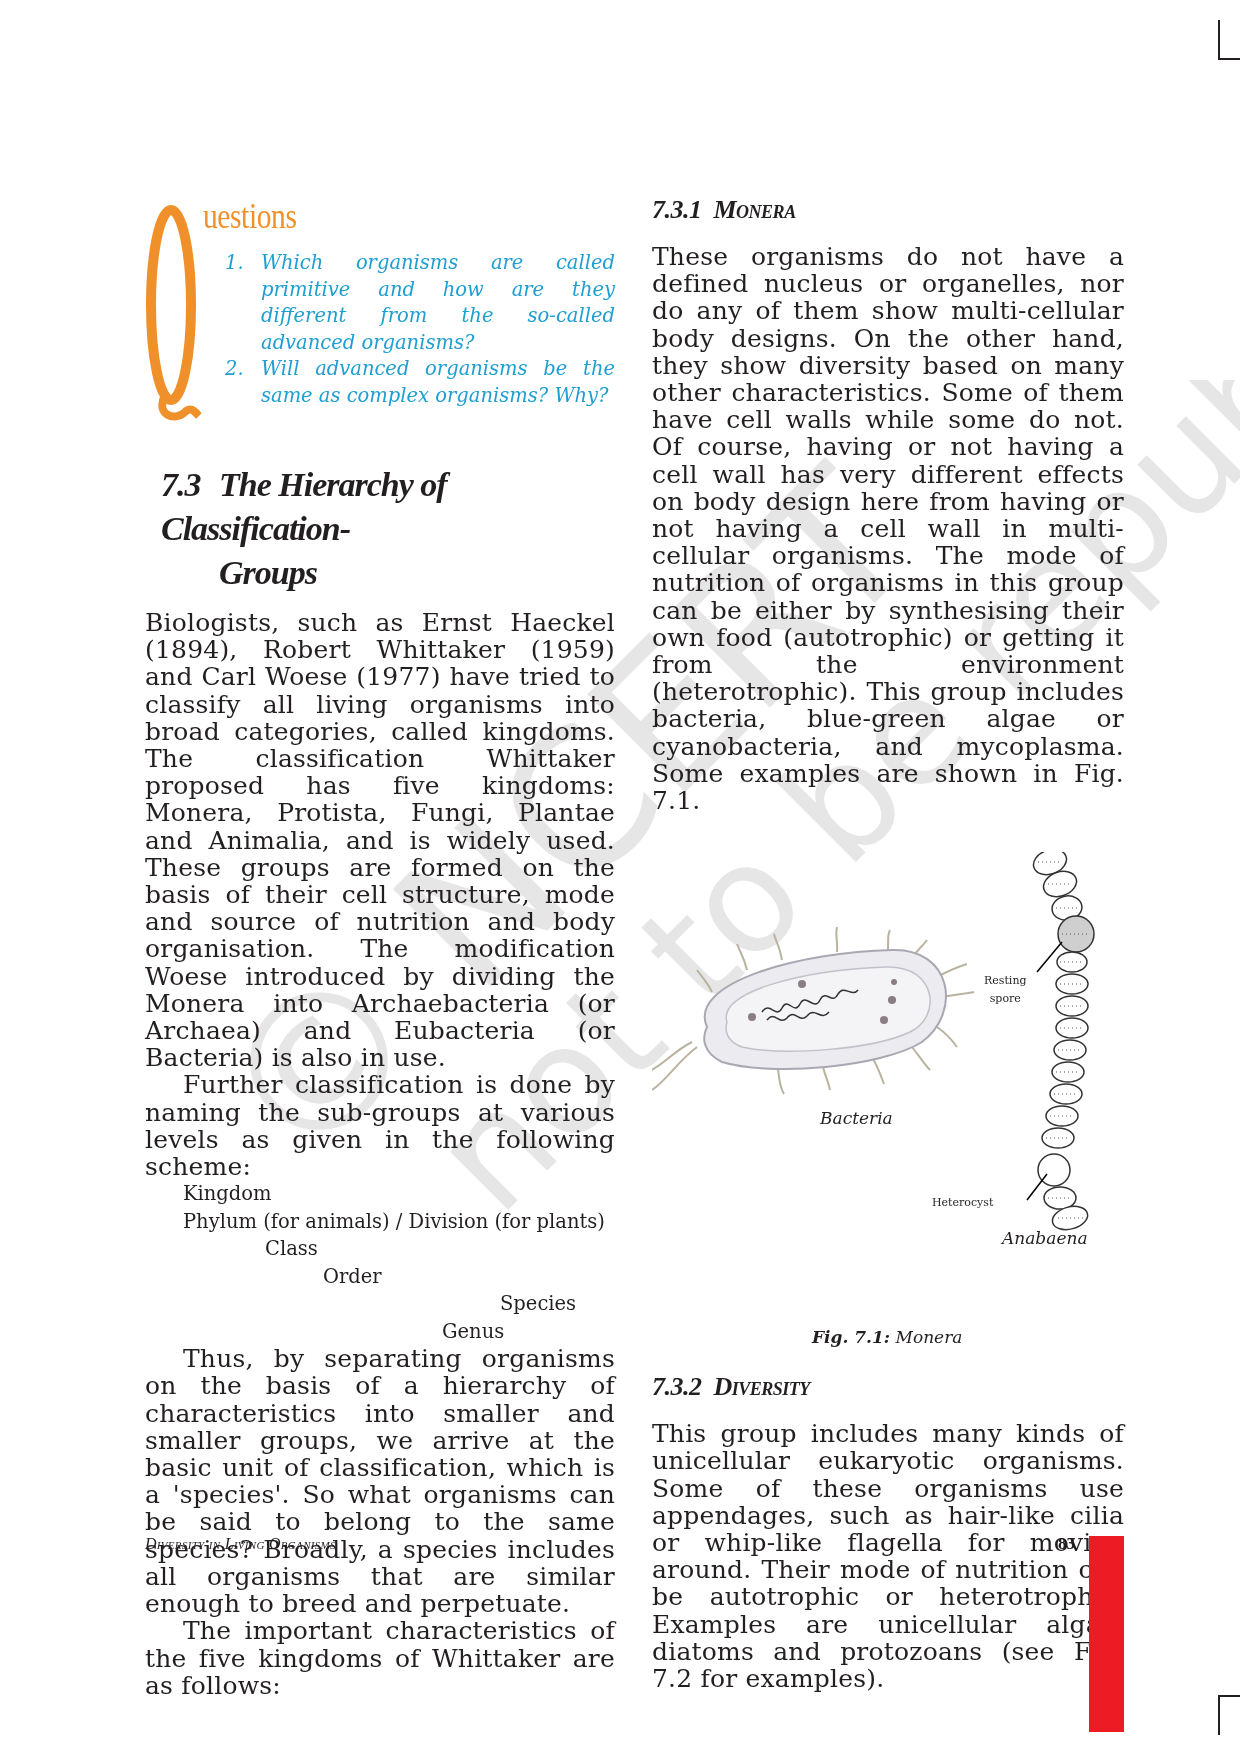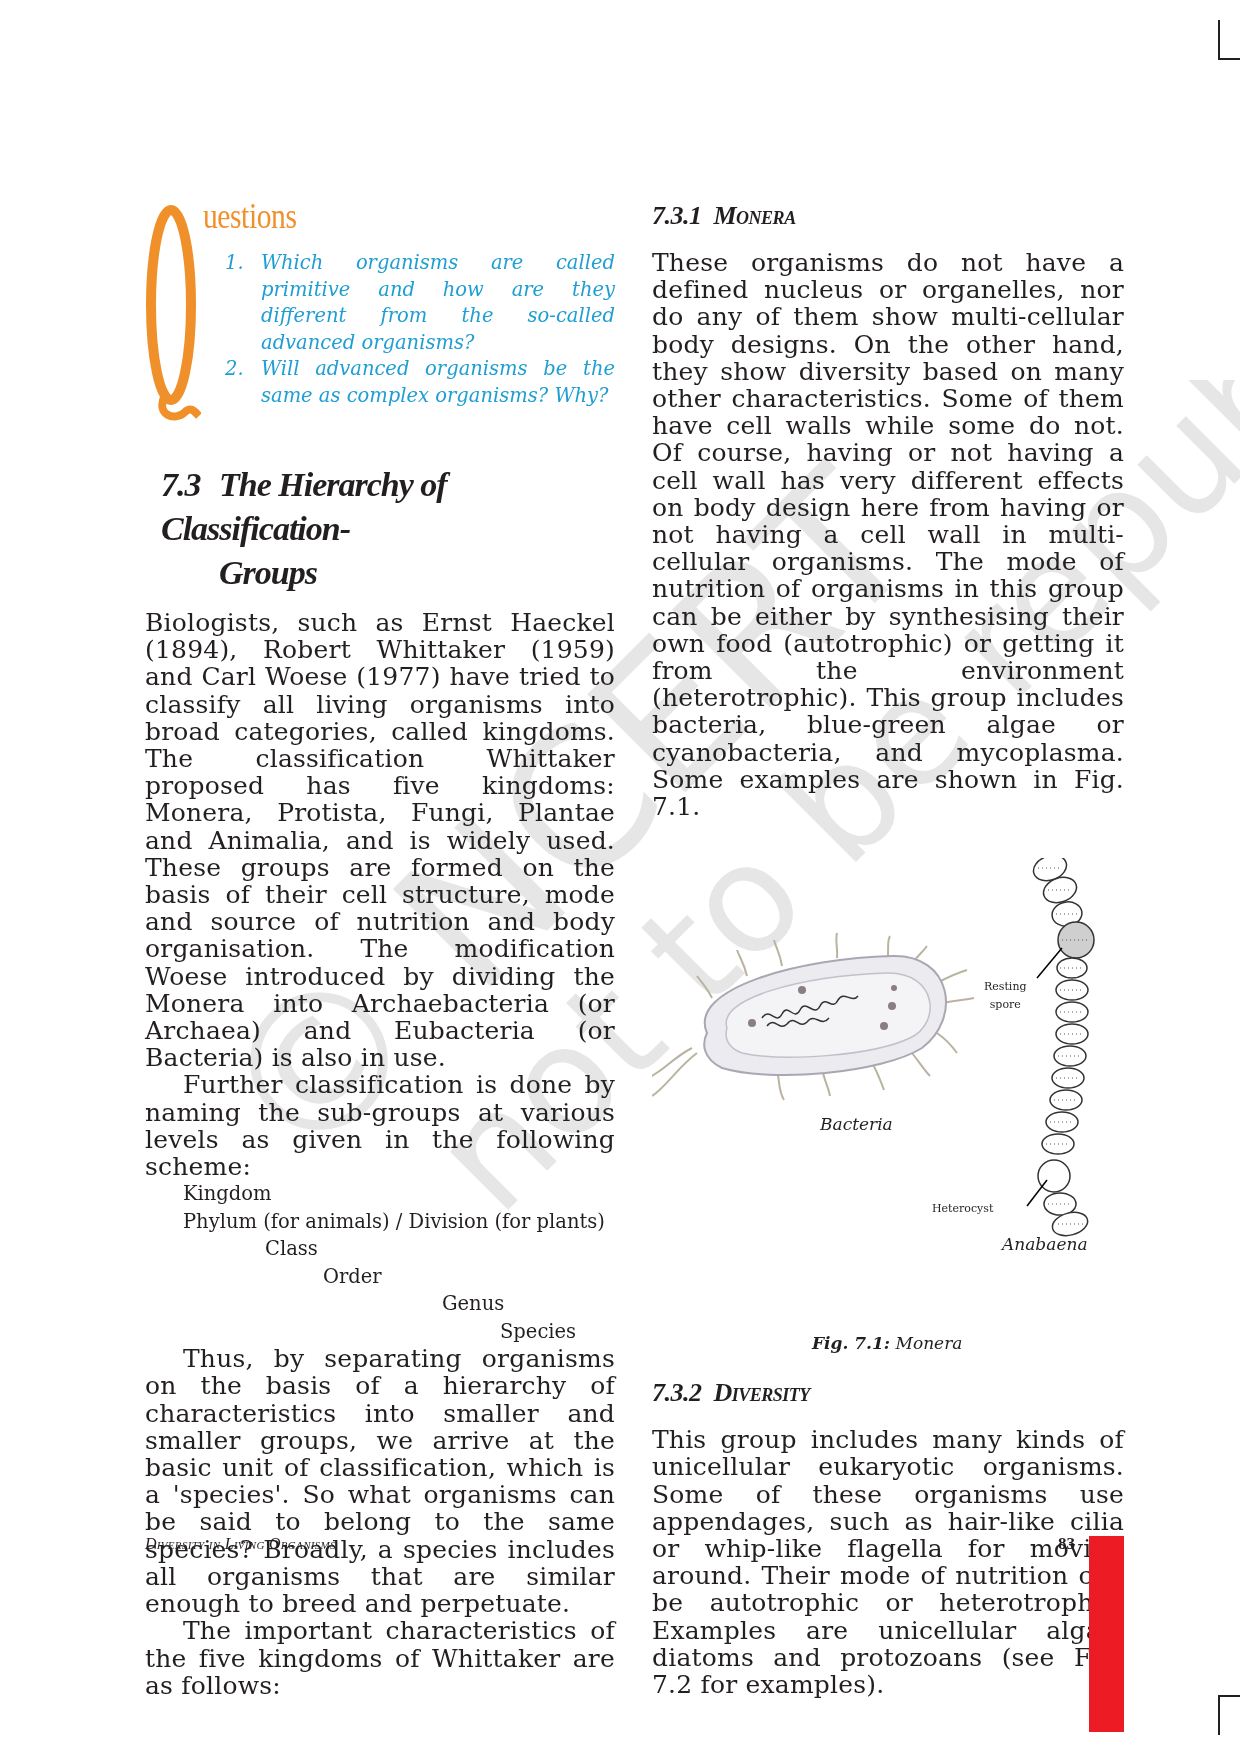--- a/index.html
+++ b/index.html
@@ -9,21 +9,21 @@
   .corner-mark { position: absolute; border-color: #231f20; border-style: solid; }
   .corner-top { left: 1218px; top: 20px; width: 22px; height: 38px; border-width: 0 0 2px 2px; }
   .corner-bottom { left: 1218px; top: 1695px; width: 22px; height: 38px; border-width: 2px 0 0 2px; }
 
   .watermark { position: absolute; left: 40px; top: 380px; width: 1200px; height: 1000px;
                pointer-events: none; z-index: 0; }
   .watermark svg { width: 100%; height: 100%; }
 
   .col { position: absolute; z-index: 1; }
   .col-left { left: 145px; top: 195px; width: 470px; }
-  .col-right { left: 652px; top: 201px; width: 472px; }
+  .col-right { left: 652px; top: 195px; width: 472px; }
 
   
   .q-box { position: relative; height: 260px; }
   .q-big { position: absolute; left: 0; top: 5px; width: 56px; height: 230px; }
   .q-title { position: absolute; left: 58px; top: 0; font-family: "Liberation Serif", serif;
              font-size: 36px; color: #f0902a; letter-spacing: -0.5px; transform: scaleX(0.82);
              transform-origin: left; }
   .q-list { position: absolute; left: 80px; top: 55px; width: 390px; margin: 0; padding: 0; list-style: none;
             font-family: "DejaVu Serif", serif; font-style: italic; font-size: 19.5px; line-height: 26.5px; color: #1f9ed2; }
   .q-list li { position: relative; padding-left: 36px; text-align: justify; }
@@ -98,22 +98,22 @@
   </h2>
 
   <p class="body">Biologists, such as Ernst Haeckel (1894), Robert Whittaker (1959) and Carl Woese (1977) have tried to classify all living organisms into broad categories, called kingdoms. The classification Whittaker proposed has five kingdoms: Monera, Protista, Fungi, Plantae and Animalia, and is widely used. These groups are formed on the basis of their cell structure, mode and source of nutrition and body organisation. The modification Woese introduced by dividing the Monera into Archaebacteria (or Archaea) and Eubacteria (or Bacteria) is also in use.</p>
   <p class="body indent">Further classification is done by naming the sub-groups at various levels as given in the following scheme:</p>
 
   <div class="scheme">
     <div style="padding-left:38px">Kingdom</div>
     <div style="padding-left:38px">Phylum (for animals) / Division (for plants)</div>
     <div style="padding-left:120px">Class</div>
     <div style="padding-left:178px">Order</div>
+    <div style="padding-left:355px">Species</div>
     <div style="padding-left:297px">Genus</div>
-    <div style="padding-left:355px">Species</div>
   </div>
 
   <p class="body indent">Thus, by separating organisms on the basis of a hierarchy of characteristics into smaller and smaller groups, we arrive at the basic unit of classification, which is a 'species'. So what organisms can be said to belong to the same species? Broadly, a species includes all organisms that are similar enough to breed and perpetuate.</p>
   <p class="body indent">The important characteristics of the five kingdoms of Whittaker are as follows:</p>
 </div>
 
 <div class="col col-right">
   <h3 class="sub-heading">
     <span>7.3.1</span>&nbsp;
     <span class="sc">Monera</span>

